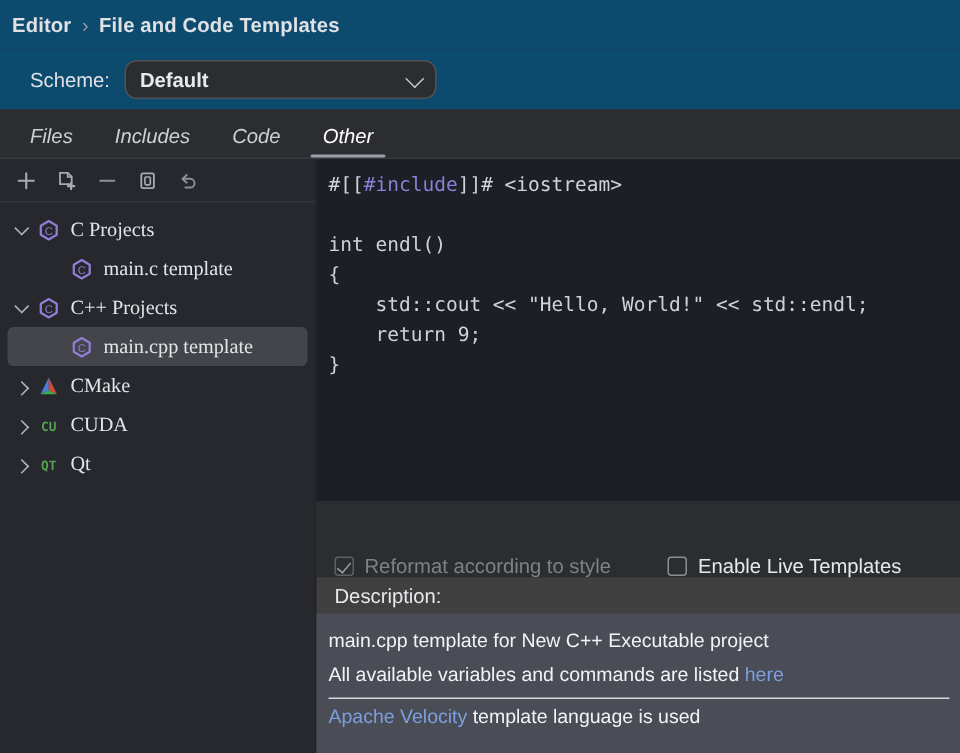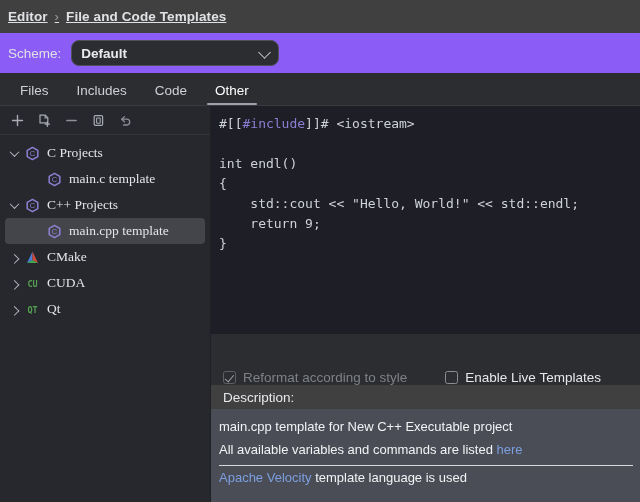--- a/index.html
+++ b/index.html
@@ -24,43 +24,42 @@
     flex-direction: column;
   }
 
   
   .breadcrumb {
     height: 33px;
     flex: 0 0 33px;
     display: flex;
     align-items: center;
     padding: 0 0 0 8px;
-    background: #404040;
+    background: #0c4a6e;
     font-size: 13.5px;
     font-weight: bold;
     color: #dfe1e5;
     letter-spacing: 0.1px;
-    text-decoration: underline;
   }
   .crumb { white-space: nowrap; }
   .crumb-sep {
     margin: 0 7px;
     color: #9a9da3;
     font-weight: normal;
     font-size: 13px;
   }
 
   
   .scheme-row {
     height: 40px;
     flex: 0 0 40px;
     display: flex;
     align-items: center;
-    padding-left: 8px;
-    background: #8b5cf6;
+    padding-left: 20px;
+    background: #0c4a6e;
   }
   .scheme-label {
     font-size: 13.5px;
     color: #dfe1e5;
     margin-right: 10px;
   }
   .scheme-select {
     position: relative;
     width: 208px;
     height: 26px;
@@ -91,20 +90,21 @@
 
   
   .tabbar {
     height: 32px;
     flex: 0 0 32px;
     display: flex;
     align-items: flex-end;
     background: #2b2d30;
     border-bottom: 1px solid #393b40;
     padding-left: 6px;
+    font-style: italic;
   }
   .tab {
     position: relative;
     font-size: 13.5px;
     color: #ced0d6;
     padding: 0 14px 7px 14px;
     cursor: default;
   }
   .tab.active { color: #ffffff; }
   .tab.active::after {

